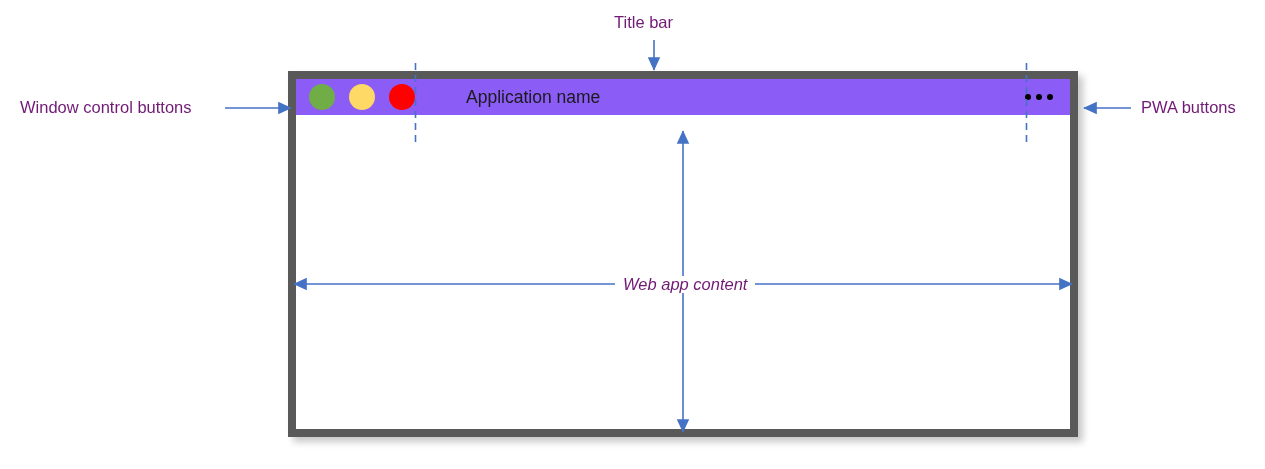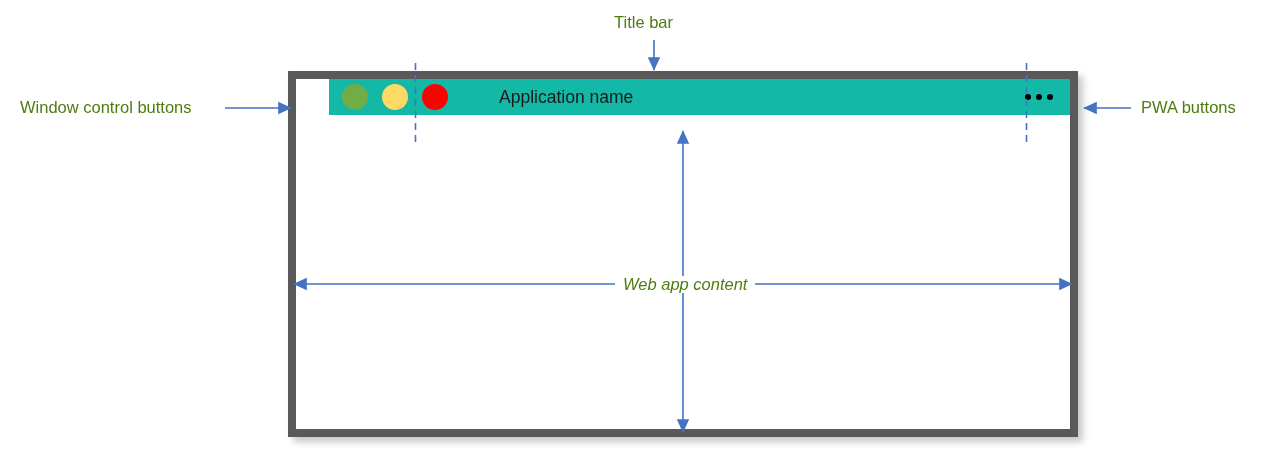--- a/index.html
+++ b/index.html
@@ -17,21 +17,21 @@
     height: 469px;
     background: #ffffff;
     overflow: hidden;
   }
 
   
   .anno-label {
     position: absolute;
     font-family: "Liberation Sans", sans-serif;
     font-size: 16.5px;
-    color: #4d7c0f;
+    color: #701a75;
     white-space: nowrap;
     line-height: 1;
   }
   #label-title-bar      { left: 614px; top: 14px; }
   #label-window-ctrl    { left: 20px;  top: 99px; }
   #label-pwa-buttons    { left: 1141px; top: 99px; }
   #label-web-app        { left: 615px; top: 276px;
                           background: #ffffff; padding: 0 8px; font-style: italic; }
 
   
@@ -53,24 +53,23 @@
     background: #ffffff;
     border: 8px solid #595959;
     box-sizing: border-box;
     box-shadow: 5px 5px 7px rgba(0,0,0,0.22);
   }
   #title-bar {
     position: absolute;
     left: 0; top: 0;
     right: 0;
     height: 36px;
-    background: #14b8a6;
+    background: #8b5cf6;
     display: flex;
     align-items: center;
-    margin-left: 33px;
   }
   #window-controls {
     display: flex;
     align-items: center;
     gap: 14px;
     margin-left: 13px;
   }
   .traffic-dot {
     width: 26px;
     height: 26px;

